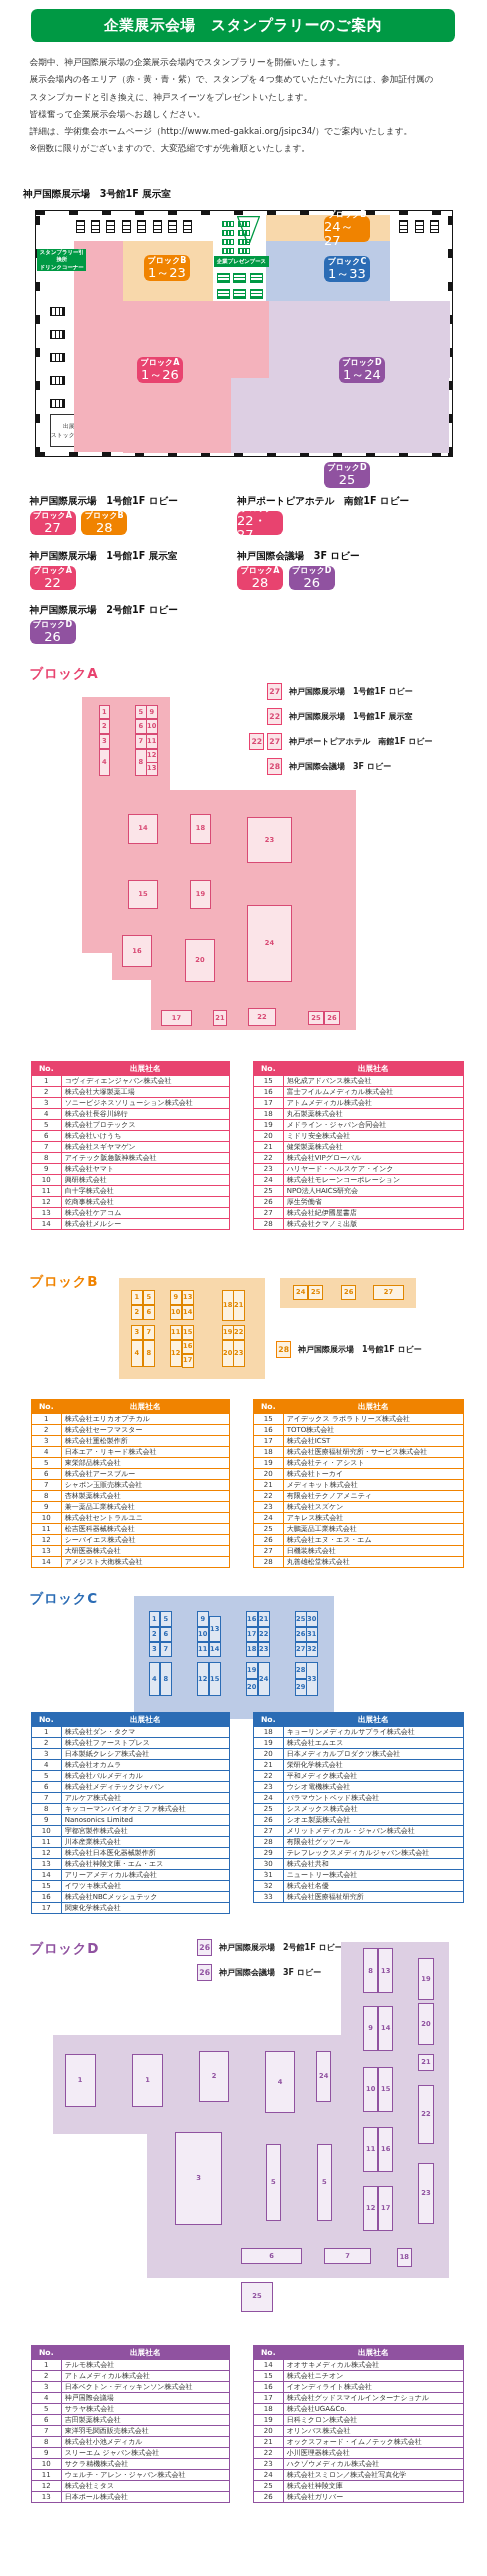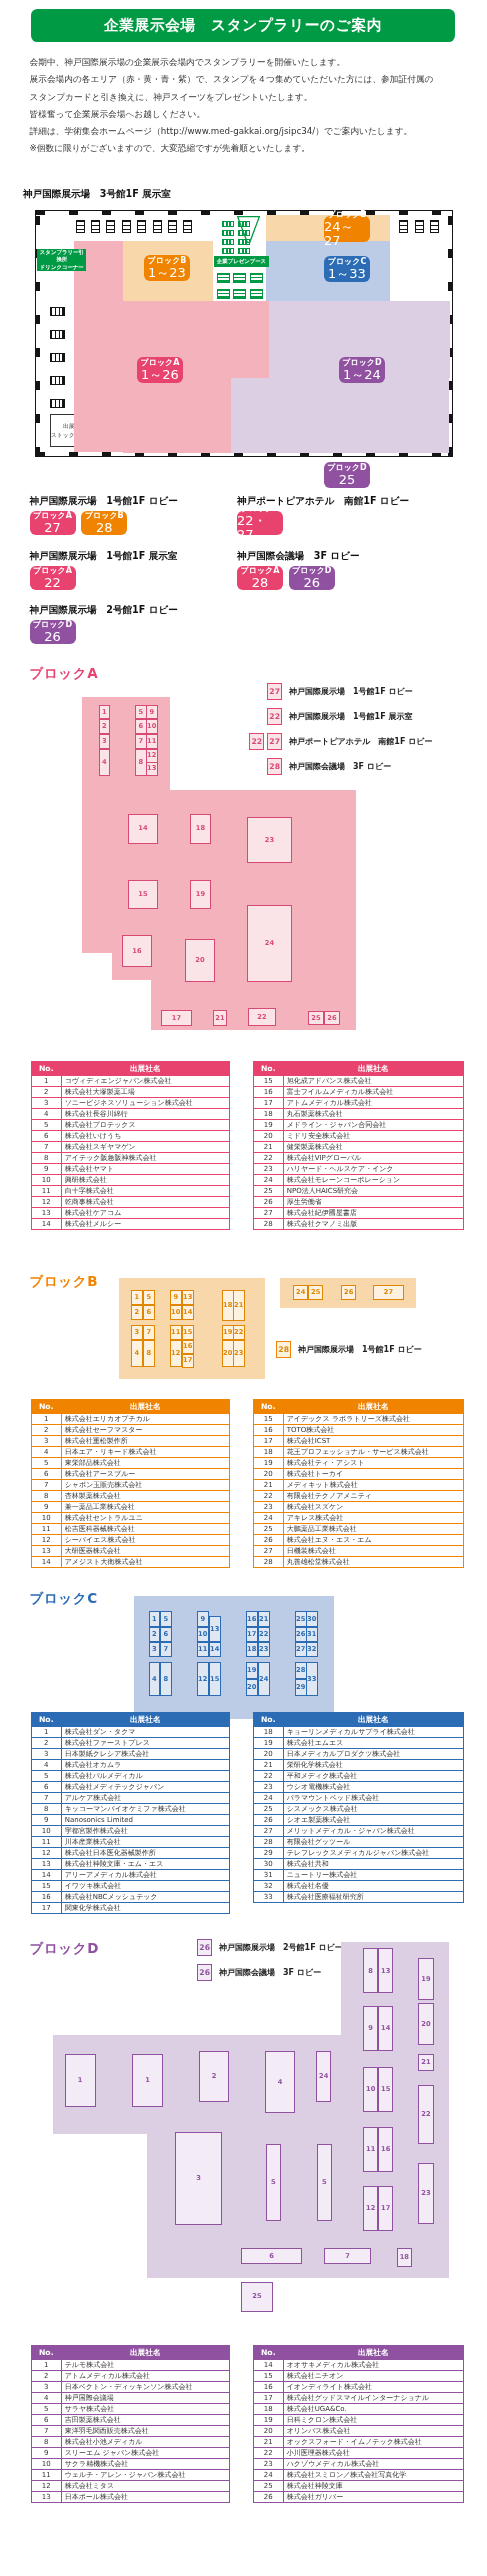--- a/index.html
+++ b/index.html
@@ -548,21 +548,21 @@
         <tr>
           <td class="no">16</td>
           <td>TOTO株式会社</td>
         </tr>
         <tr>
           <td class="no">17</td>
           <td>株式会社ICST</td>
         </tr>
         <tr>
           <td class="no">18</td>
-          <td>花王プロフェッショナル・サービス株式会社</td>
+          <td>株式会社医療福祉研究所・サービス株式会社</td>
         </tr>
         <tr>
           <td class="no">19</td>
           <td>株式会社ティ・アシスト</td>
         </tr>
         <tr>
           <td class="no">20</td>
           <td>株式会社トーカイ</td>
         </tr>
         <tr>

